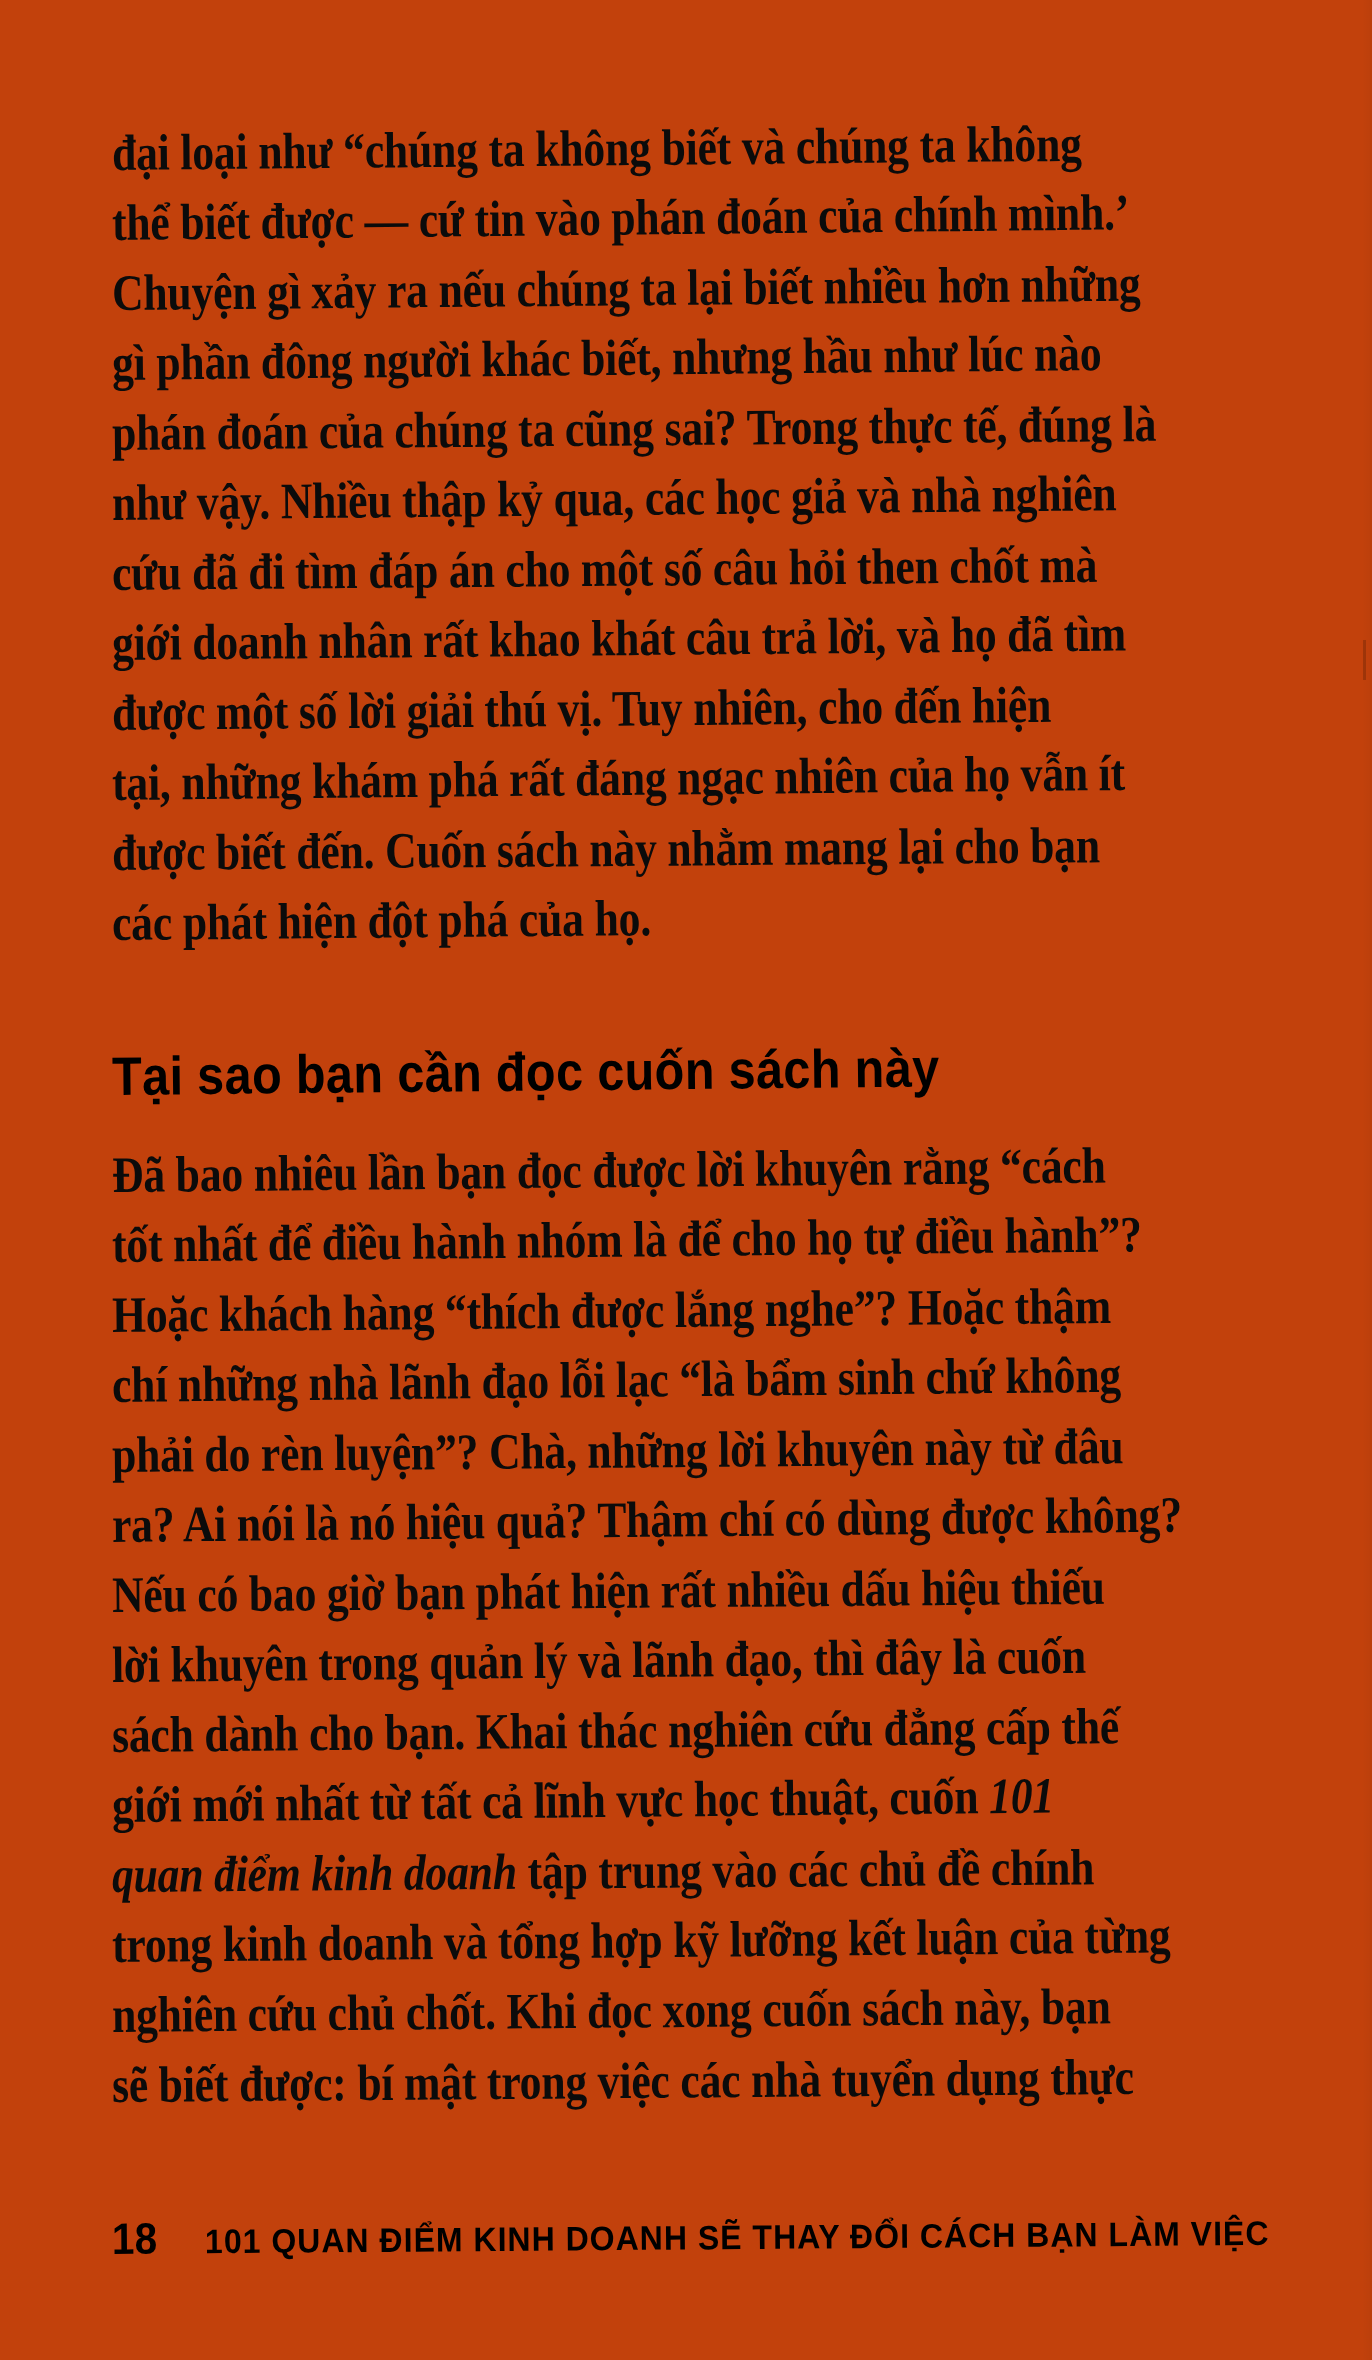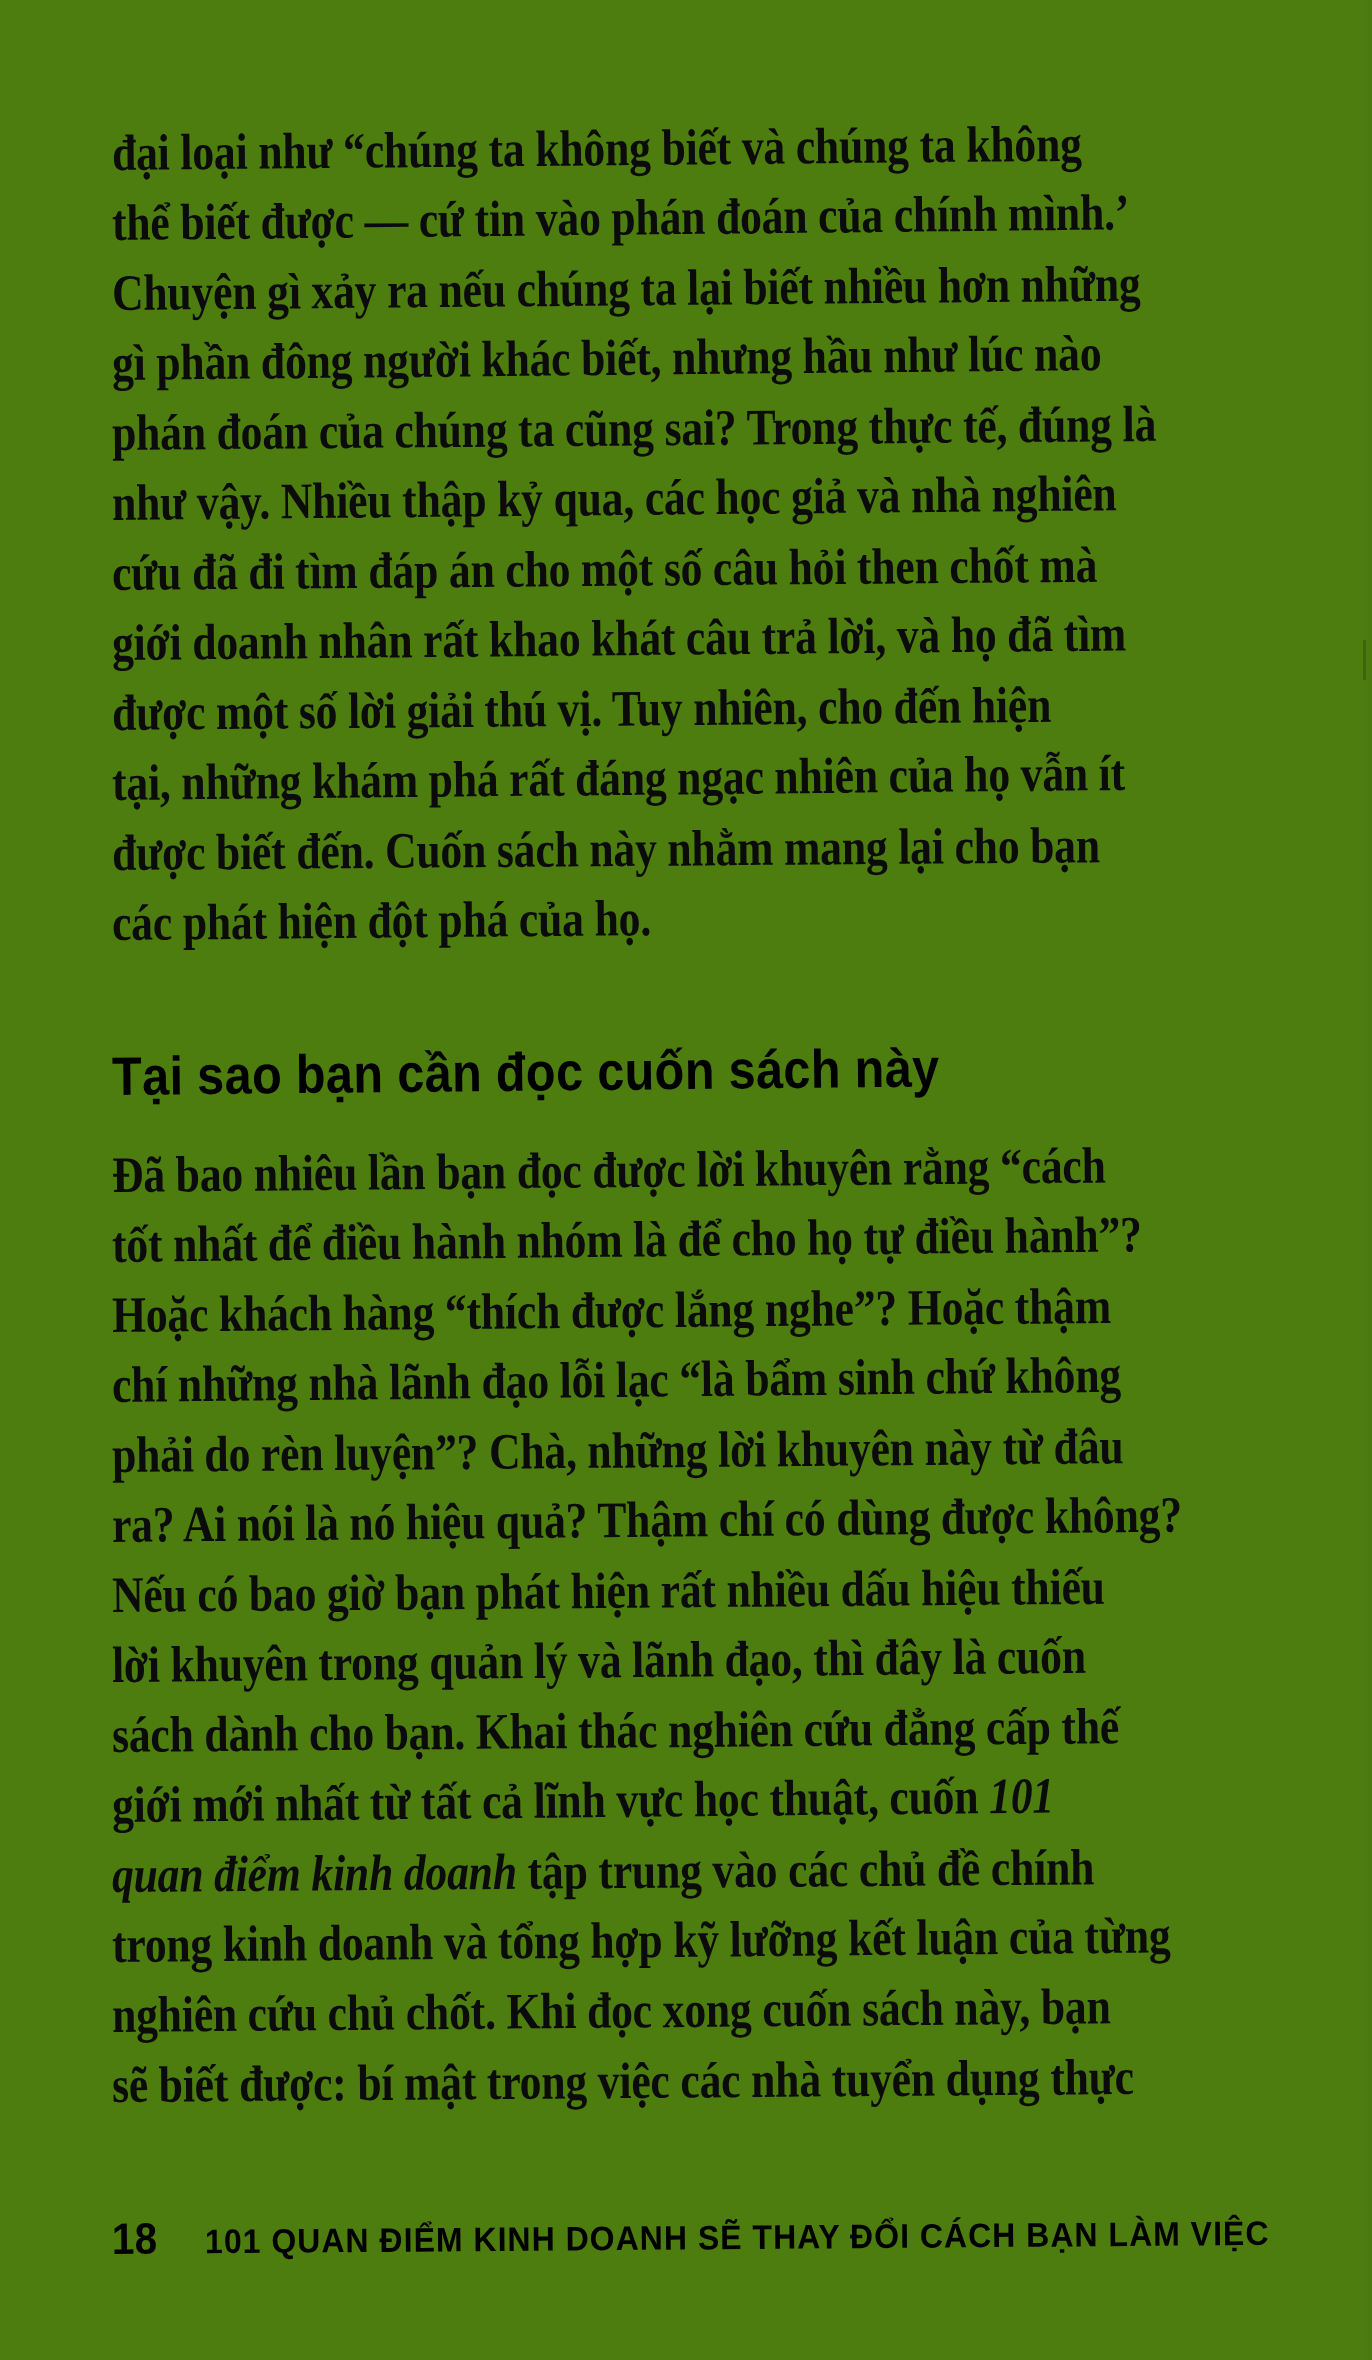--- a/index.html
+++ b/index.html
@@ -12,21 +12,21 @@
     height: 2360px;
     overflow: hidden;
     font-family: "Liberation Serif", "DejaVu Serif", serif;
     color: #0a0a0a;
     position: relative;
   }
 
   .page {
     position: absolute;
     inset: 0;
-    background: #4d7c0f;
+    background: #c2410c;
     padding-left: 8px;
   }
 
   .content {
     position: absolute;
     left: 112px;
     top: 118px;
     width: 1160px;
   }
 

